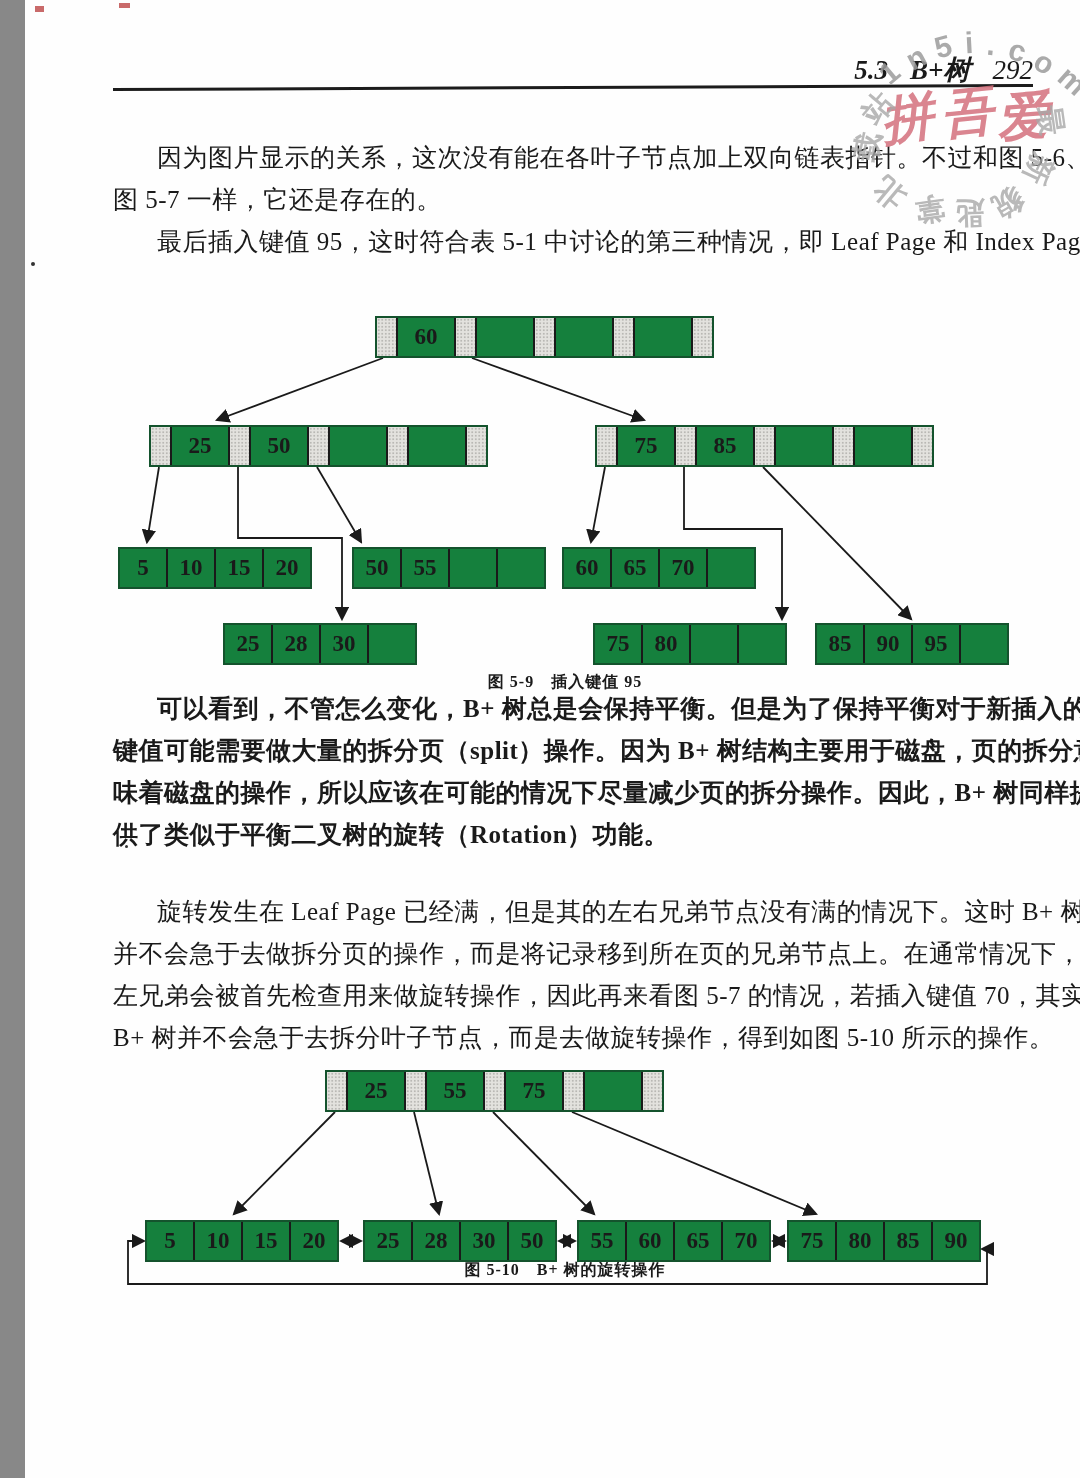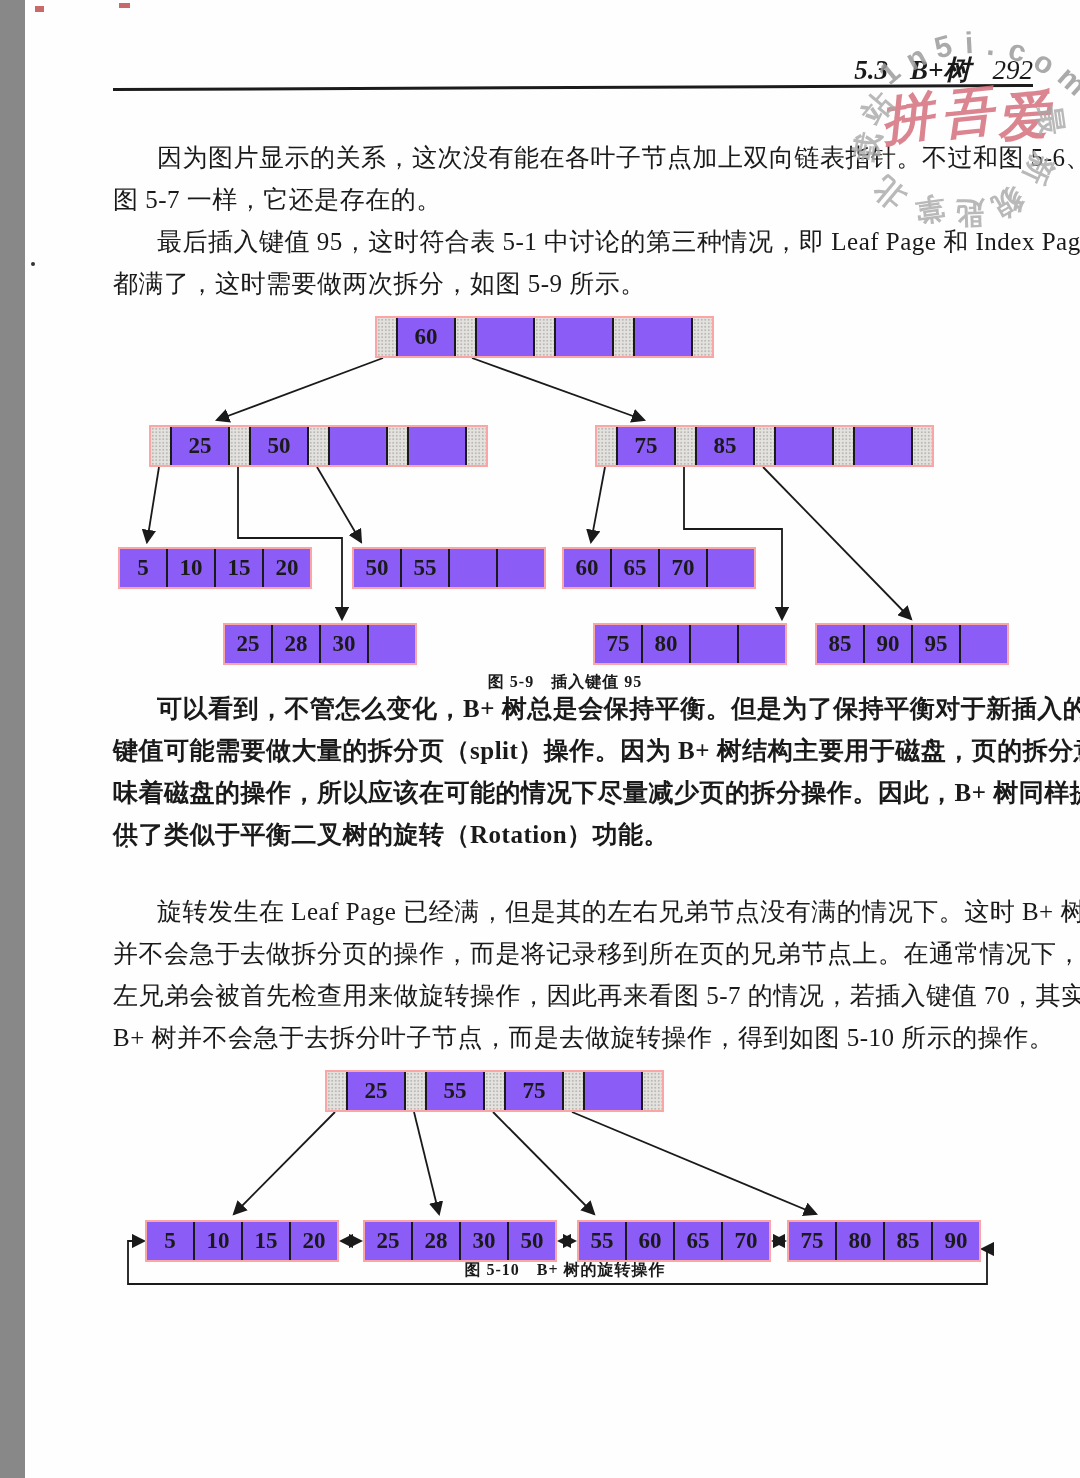--- a/index.html
+++ b/index.html
@@ -20,21 +20,21 @@
   .para .line.first{text-indent:44px;}
   .para .line.end{text-align-last:left;}
   .p1{top:137px;} .p2{top:221px;} .p3{top:688px;font-weight:bold;} .p4{top:891px;}
 
   
   .fig-caption{position:absolute;left:0;width:1080px;text-align:center;font-size:16px;
                font-weight:600;letter-spacing:1px;}
   .cap59{top:672px;} .cap510{top:1260px;}
 
   
-  .inode,.leaf{position:absolute;display:flex;height:38px;border:2px solid #fca5a5;background:#8b5cf6;z-index:2;}
+  .inode,.leaf{position:absolute;display:flex;height:38px;border:2px solid #14532d;background:#15803d;z-index:2;}
   .pc{width:19px;border-right:2px solid #1a1a1a;background-color:#e3e2de;
       background-image:radial-gradient(#b9b8b4 0.9px,transparent 1.1px);background-size:3.5px 3.5px;}
   .kc{width:56px;border-right:2px solid #1a1a1a;display:flex;align-items:center;justify-content:center;
       font-weight:700;font-size:23px;}
   .lc{width:46px;border-right:2px solid #1a1a1a;display:flex;align-items:center;justify-content:center;
       font-weight:700;font-size:23px;}
   .inode>:last-child,.leaf>:last-child{border-right:none;}
 
   
   .n-root59{left:350px;top:316px;} .n-lidx59{left:124px;top:425px;} .n-ridx59{left:570px;top:425px;}
@@ -126,21 +126,20 @@
         <span>最</span>
     </span>
   </div>
 
   <div class="para p1">
     <span class="line first">因为图片显示的关系，这次没有能在各叶子节点加上双向链表指针。不过和图 5-6、</span>
     <span class="line end">图 5-7 一样，它还是存在的。</span>
   </div>
   <div class="para p2">
     <span class="line first">最后插入键值 95，这时符合表 5-1 中讨论的第三种情况，即 Leaf Page 和 Index Page</span>
-    <span class="line end">都满了，这时需要做两次拆分，如图 5-9 所示。</span>
   </div>
   <div class="para p3">
     <span class="line first">可以看到，不管怎么变化，B+ 树总是会保持平衡。但是为了保持平衡对于新插入的</span>
     <span class="line">键值可能需要做大量的拆分页（split）操作。因为 B+ 树结构主要用于磁盘，页的拆分意</span>
     <span class="line">味着磁盘的操作，所以应该在可能的情况下尽量减少页的拆分操作。因此，B+ 树同样提</span>
     <span class="line end">供了类似于平衡二叉树的旋转（Rotation）功能。</span>
   </div>
   <div class="para p4">
     <span class="line first">旋转发生在 Leaf Page 已经满，但是其的左右兄弟节点没有满的情况下。这时 B+ 树</span>
     <span class="line">并不会急于去做拆分页的操作，而是将记录移到所在页的兄弟节点上。在通常情况下，</span>

